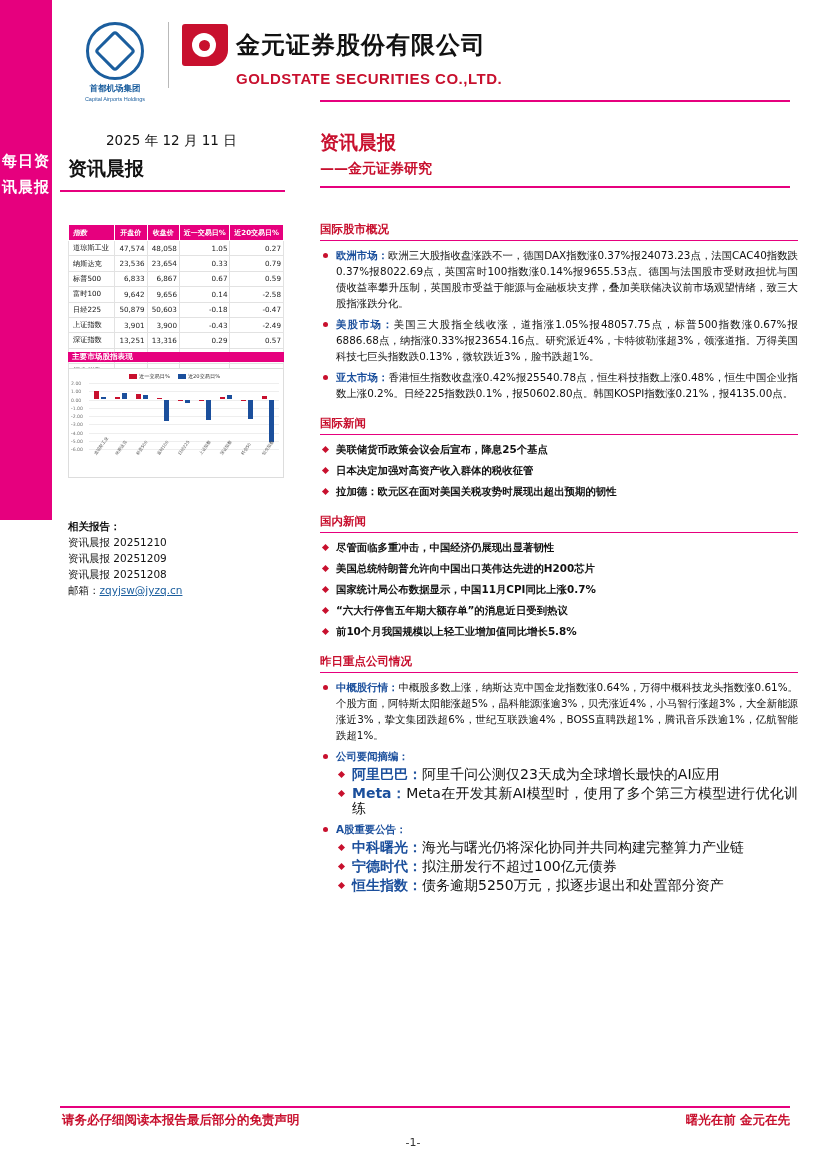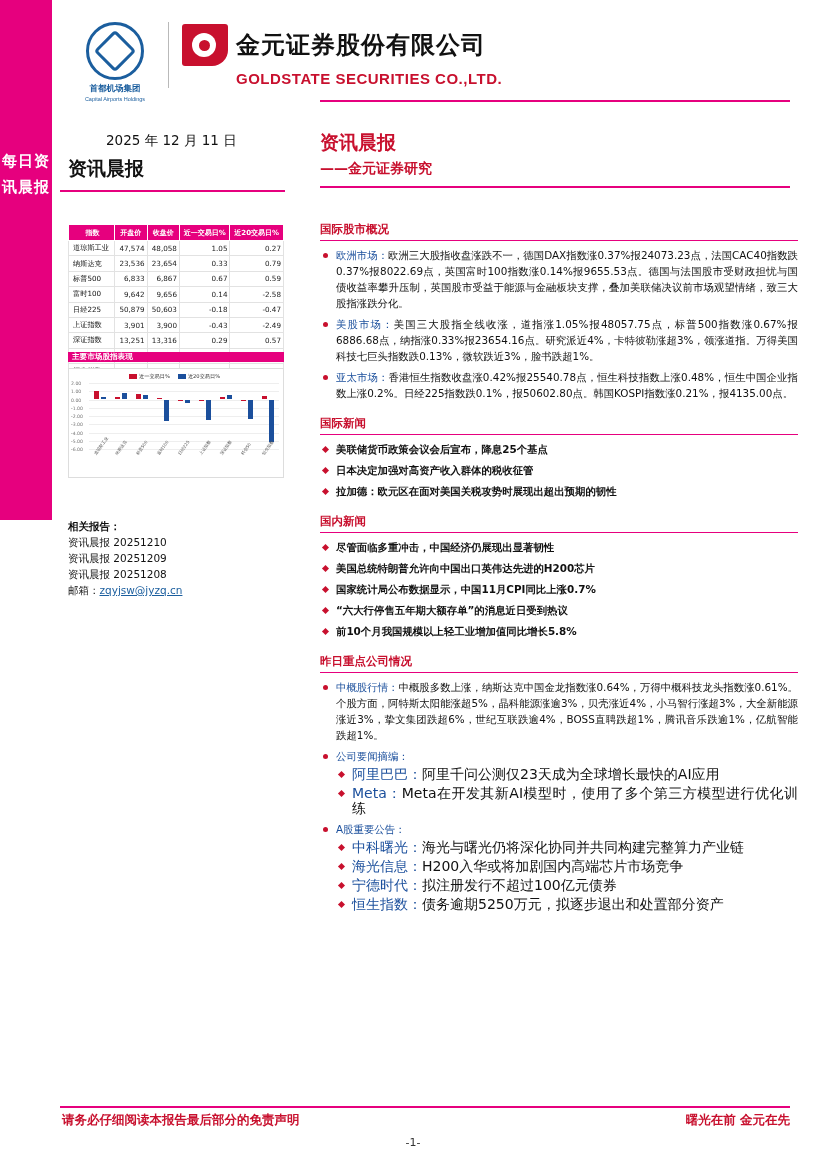--- a/index.html
+++ b/index.html
@@ -27,21 +27,21 @@
   .date{position:absolute;left:68px;top:132px;font-size:13.5px;color:#111;font-family:"DejaVu Sans",sans-serif;margin-left:38px;}
   .ltitle{position:absolute;left:68px;top:156px;font-size:19px;font-weight:bold;color:#111;font-family:"DejaVu Sans",sans-serif;}
   .lrule{position:absolute;left:60px;top:190px;width:225px;height:2px;background:#e6007e;}
   
   .rtitle{position:absolute;left:320px;top:130px;font-size:19px;font-weight:bold;color:#c8102e;font-family:"DejaVu Sans",sans-serif;}
   .rsub{position:absolute;left:320px;top:160px;font-size:14px;font-weight:bold;color:#c8102e;font-family:"DejaVu Sans",sans-serif;}
   .hr2{position:absolute;left:320px;top:186px;width:470px;height:1.5px;background:#e6007e;}
   
   .tbl{position:absolute;left:68px;top:224px;width:216px;border-collapse:collapse;font-size:7.2px;font-family:"DejaVu Sans",sans-serif;}
   .tbl th{background:#e6007e;color:#fff;font-weight:bold;padding:2.5px 2px;border:1px solid #fff;text-align:center;font-size:7px;}
-  .tbl th:first-child{text-align:center;padding-left:4px;}
+  .tbl th:first-child{text-align:left;padding-left:4px;font-style:italic;}
   .tbl td{padding:2.2px 2px;border:1px solid #e2e2e2;text-align:right;color:#222;}
   .tbl td:first-child{text-align:left;color:#111;padding-left:4px;}
   .pos{color:#c8102e;}
   .neg{color:#0b8a3c;}
   
   .chart-head{position:absolute;left:68px;top:352px;width:216px;background:#e6007e;color:#fff;font-size:7.6px;font-weight:bold;padding:0 4px;box-sizing:border-box;font-family:"DejaVu Sans",sans-serif;}
   .chart-box{position:absolute;left:68px;top:368px;width:216px;height:110px;border:1px solid #ddd;box-sizing:border-box;background:#fff;}
   .legend{position:absolute;left:60px;top:4px;font-size:5.2px;color:#333;display:flex;gap:8px;align-items:center;font-family:"DejaVu Sans",sans-serif;}
   .lg{display:flex;align-items:center;gap:2px;}
   .lgs{width:8px;height:5px;display:inline-block;}
@@ -59,21 +59,21 @@
   .mail{color:#1b5e9e;text-decoration:underline;}
   
   .sec{position:absolute;left:320px;width:478px;}
   .sec-h{color:#c8102e;font-size:11.5px;font-weight:bold;font-family:"DejaVu Sans",sans-serif;}
   .sec-rule{height:1px;background:#e6007e;margin-top:3px;margin-bottom:6px;}
   ul.b{list-style:none;margin:0;padding:0;}
   ul.b>li{position:relative;padding-left:16px;margin-bottom:5px;font-size:10.4px;line-height:16px;color:#111;font-family:"DejaVu Sans",sans-serif;text-align:justify;}
   ul.b>li:before{content:"";position:absolute;left:3px;top:6px;width:5px;height:5px;border-radius:50%;background:#c8102e;}
   ul.b>li.dia:before{border-radius:0;transform:rotate(45deg);width:5px;height:5px;background:#c8102e;}
   .bold{font-weight:bold;}
-  .blue{color:#1b4f9c;font-weight:normal;}
+  .blue{color:#1b4f9c;font-weight:bold;}
   ul.sub{list-style:none;margin:3px 0 0 0;padding:0;}
   ul.sub>li{position:relative;padding-left:16px;margin-bottom:4px;font-size:14px;line-height:15px;color:#111;font-family:"DejaVu Sans",sans-serif;}
   ul.sub>li:before{content:"";position:absolute;left:3px;top:5px;width:5px;height:5px;background:#c8102e;transform:rotate(45deg);}
   
   .foot-rule{position:absolute;left:60px;top:1106px;width:730px;height:1.5px;background:#e6007e;}
   .foot-l{position:absolute;left:62px;top:1112px;font-size:12.5px;font-weight:bold;color:#c8102e;font-family:"DejaVu Sans",sans-serif;}
   .foot-r{position:absolute;right:36px;top:1112px;font-size:12.5px;font-weight:bold;color:#c8102e;font-family:"DejaVu Sans",sans-serif;}
   .pageno{position:absolute;left:0;top:1136px;width:826px;text-align:center;font-size:11px;color:#333;font-family:"DejaVu Sans",sans-serif;}
 </style>
 </head>
@@ -306,21 +306,20 @@
       <div class="sec-h">昨日重点公司情况</div>
       <div class="sec-rule"></div>
       <ul class="b">
         <li><span class="blue">中概股行情：</span><span>中概股多数上涨，纳斯达克中国金龙指数涨0.64%，万得中概科技龙头指数涨0.61%。个股方面，阿特斯太阳能涨超5%，晶科能源涨逾3%，贝壳涨近4%，小马智行涨超3%，大全新能源涨近3%，挚文集团跌超6%，世纪互联跌逾4%，BOSS直聘跌超1%，腾讯音乐跌逾1%，亿航智能跌超1%。</span></li>
         <li><span class="blue">公司要闻摘编：</span><ul class="sub">
             <li><span class="blue">阿里巴巴：</span><span>阿里千问公测仅23天成为全球增长最快的AI应用</span></li>
             <li><span class="blue">Meta：</span><span>Meta在开发其新AI模型时，使用了多个第三方模型进行优化训练</span></li>
           </ul></li>
         <li><span class="blue">A股重要公告：</span><ul class="sub">
             <li><span class="blue">中科曙光：</span><span>海光与曙光仍将深化协同并共同构建完整算力产业链</span></li>
-            <li><span class="blue">海光信息：</span><span>H200入华或将加剧国内高端芯片市场竞争</span></li>
             <li><span class="blue">宁德时代：</span><span>拟注册发行不超过100亿元债券</span></li>
             <li><span class="blue">恒生指数：</span><span>债务逾期5250万元，拟逐步退出和处置部分资产</span></li>
           </ul></li>
       </ul>
       <div style="height: 10px;"></div>
     </div>
 
   <div class="foot-rule"></div>
   <div class="foot-l">请务必仔细阅读本报告最后部分的免责声明</div>
   <div class="foot-r">曙光在前  金元在先</div>

